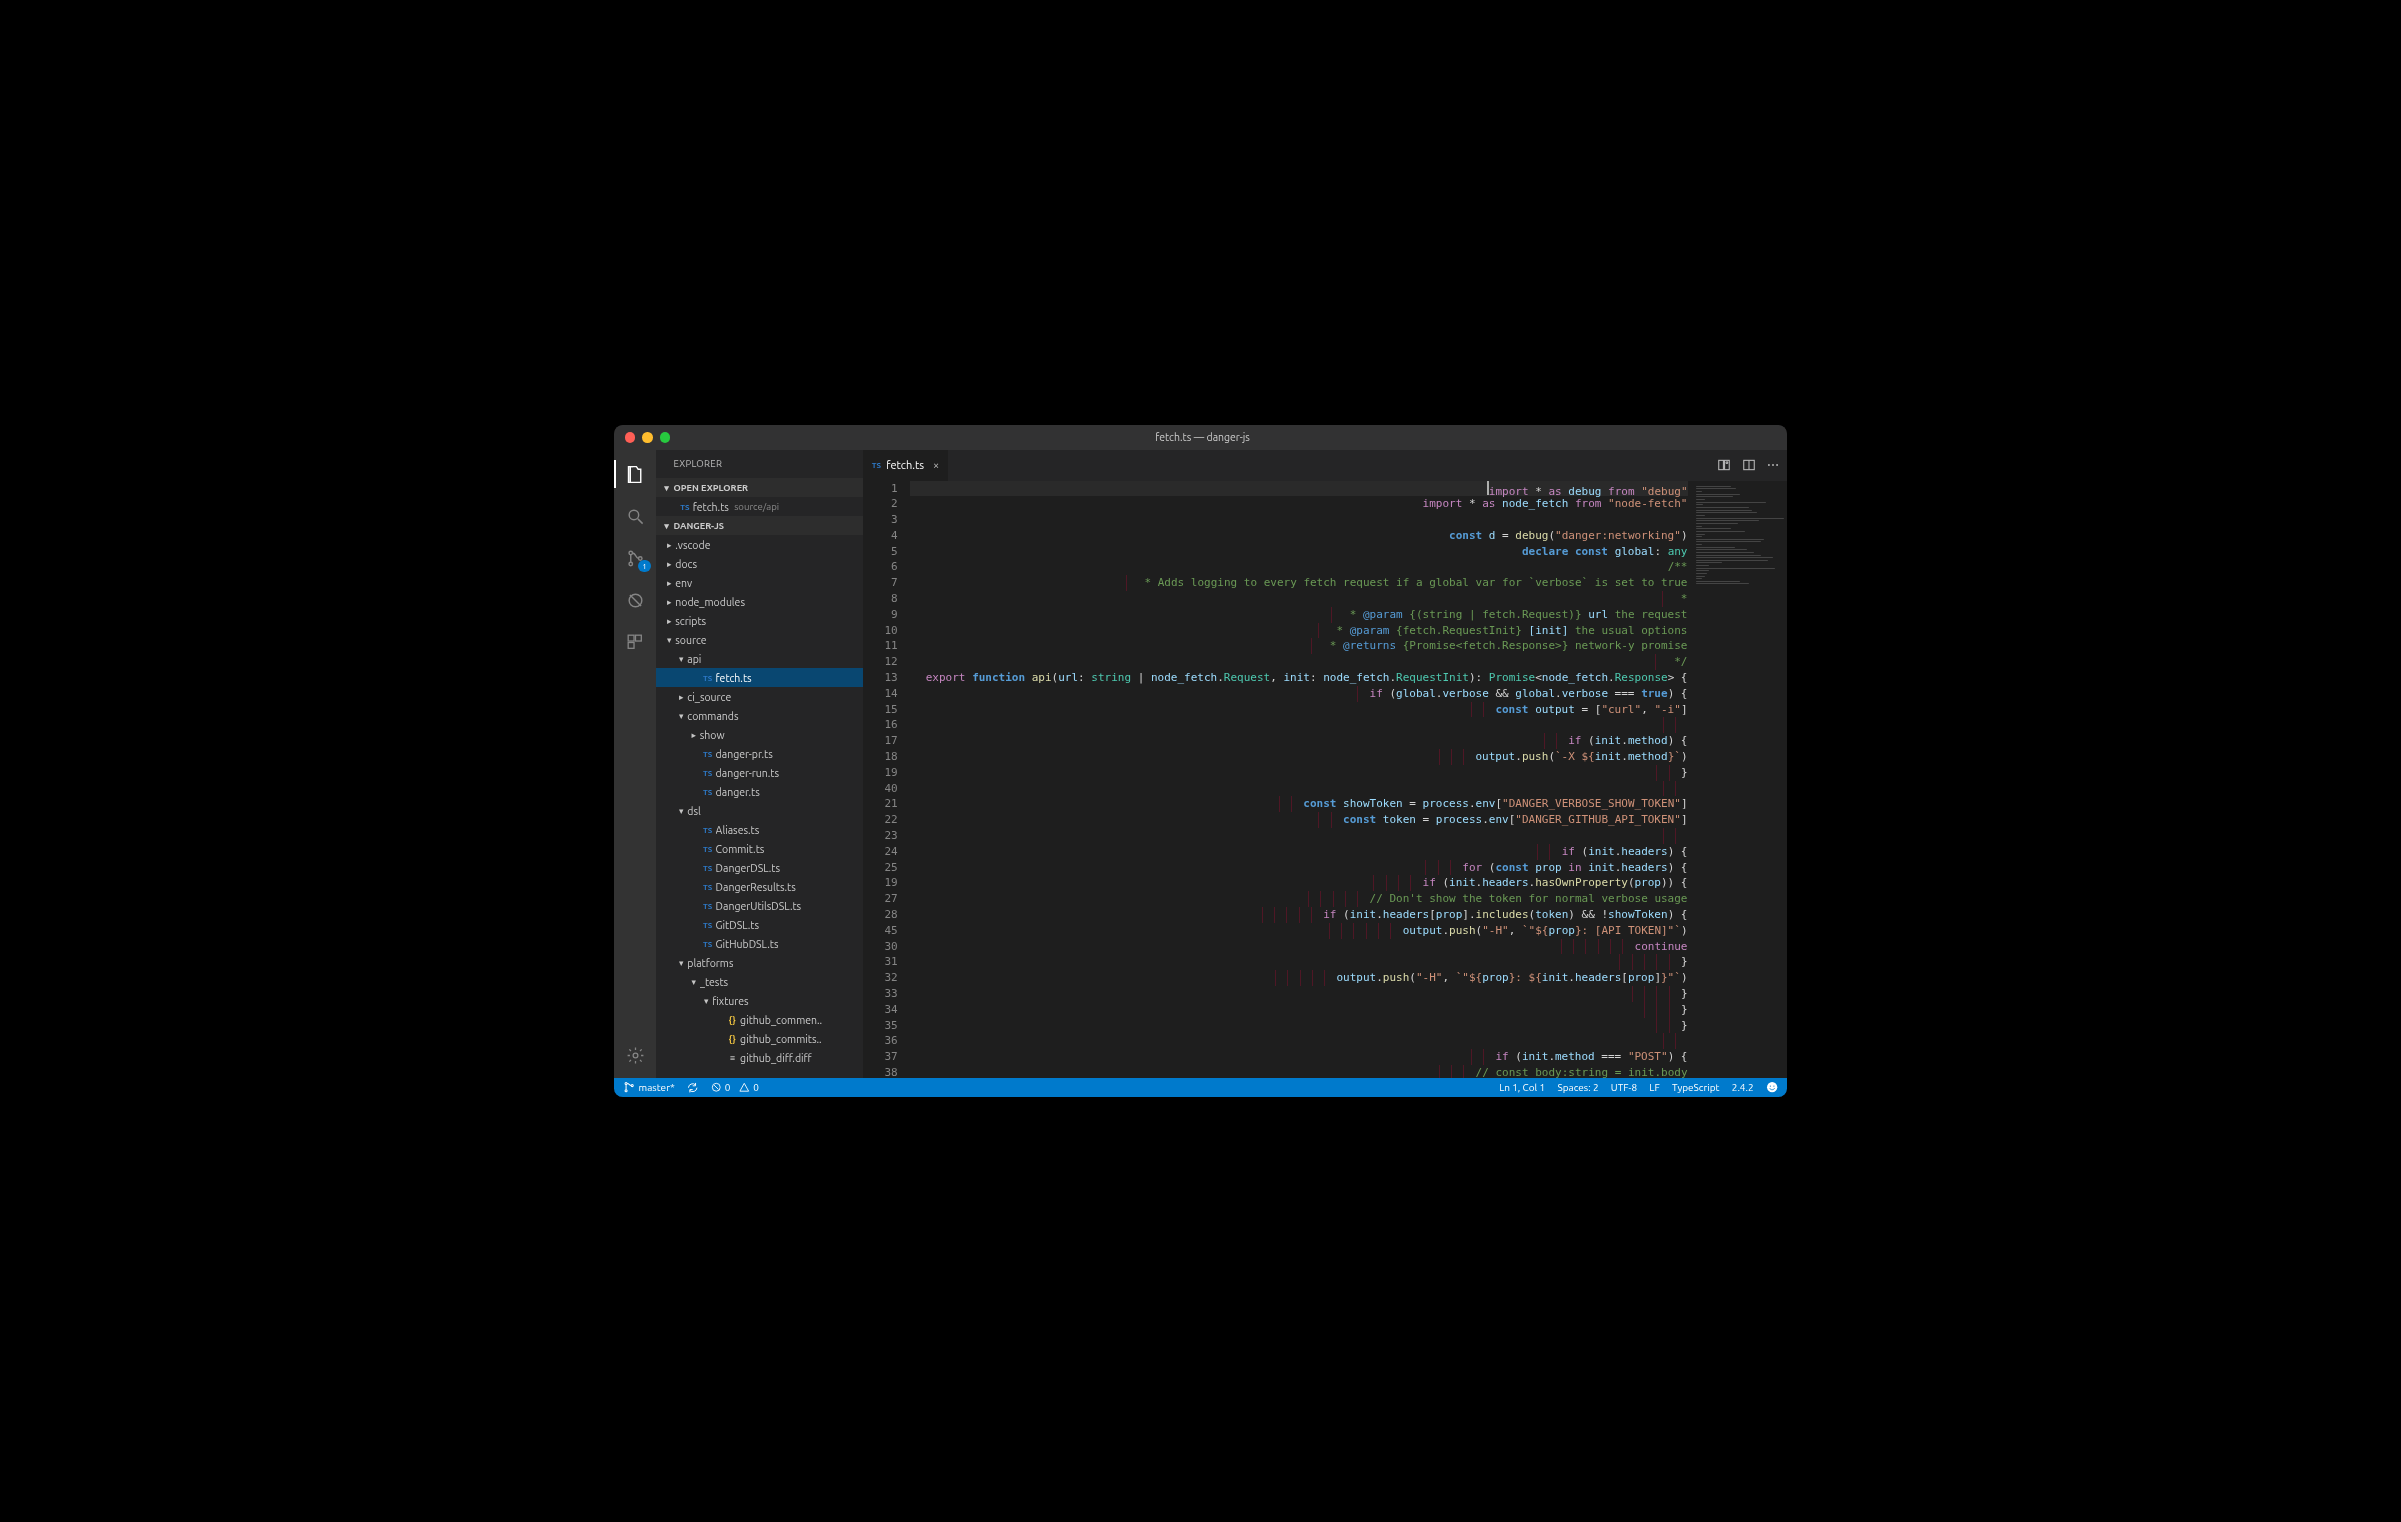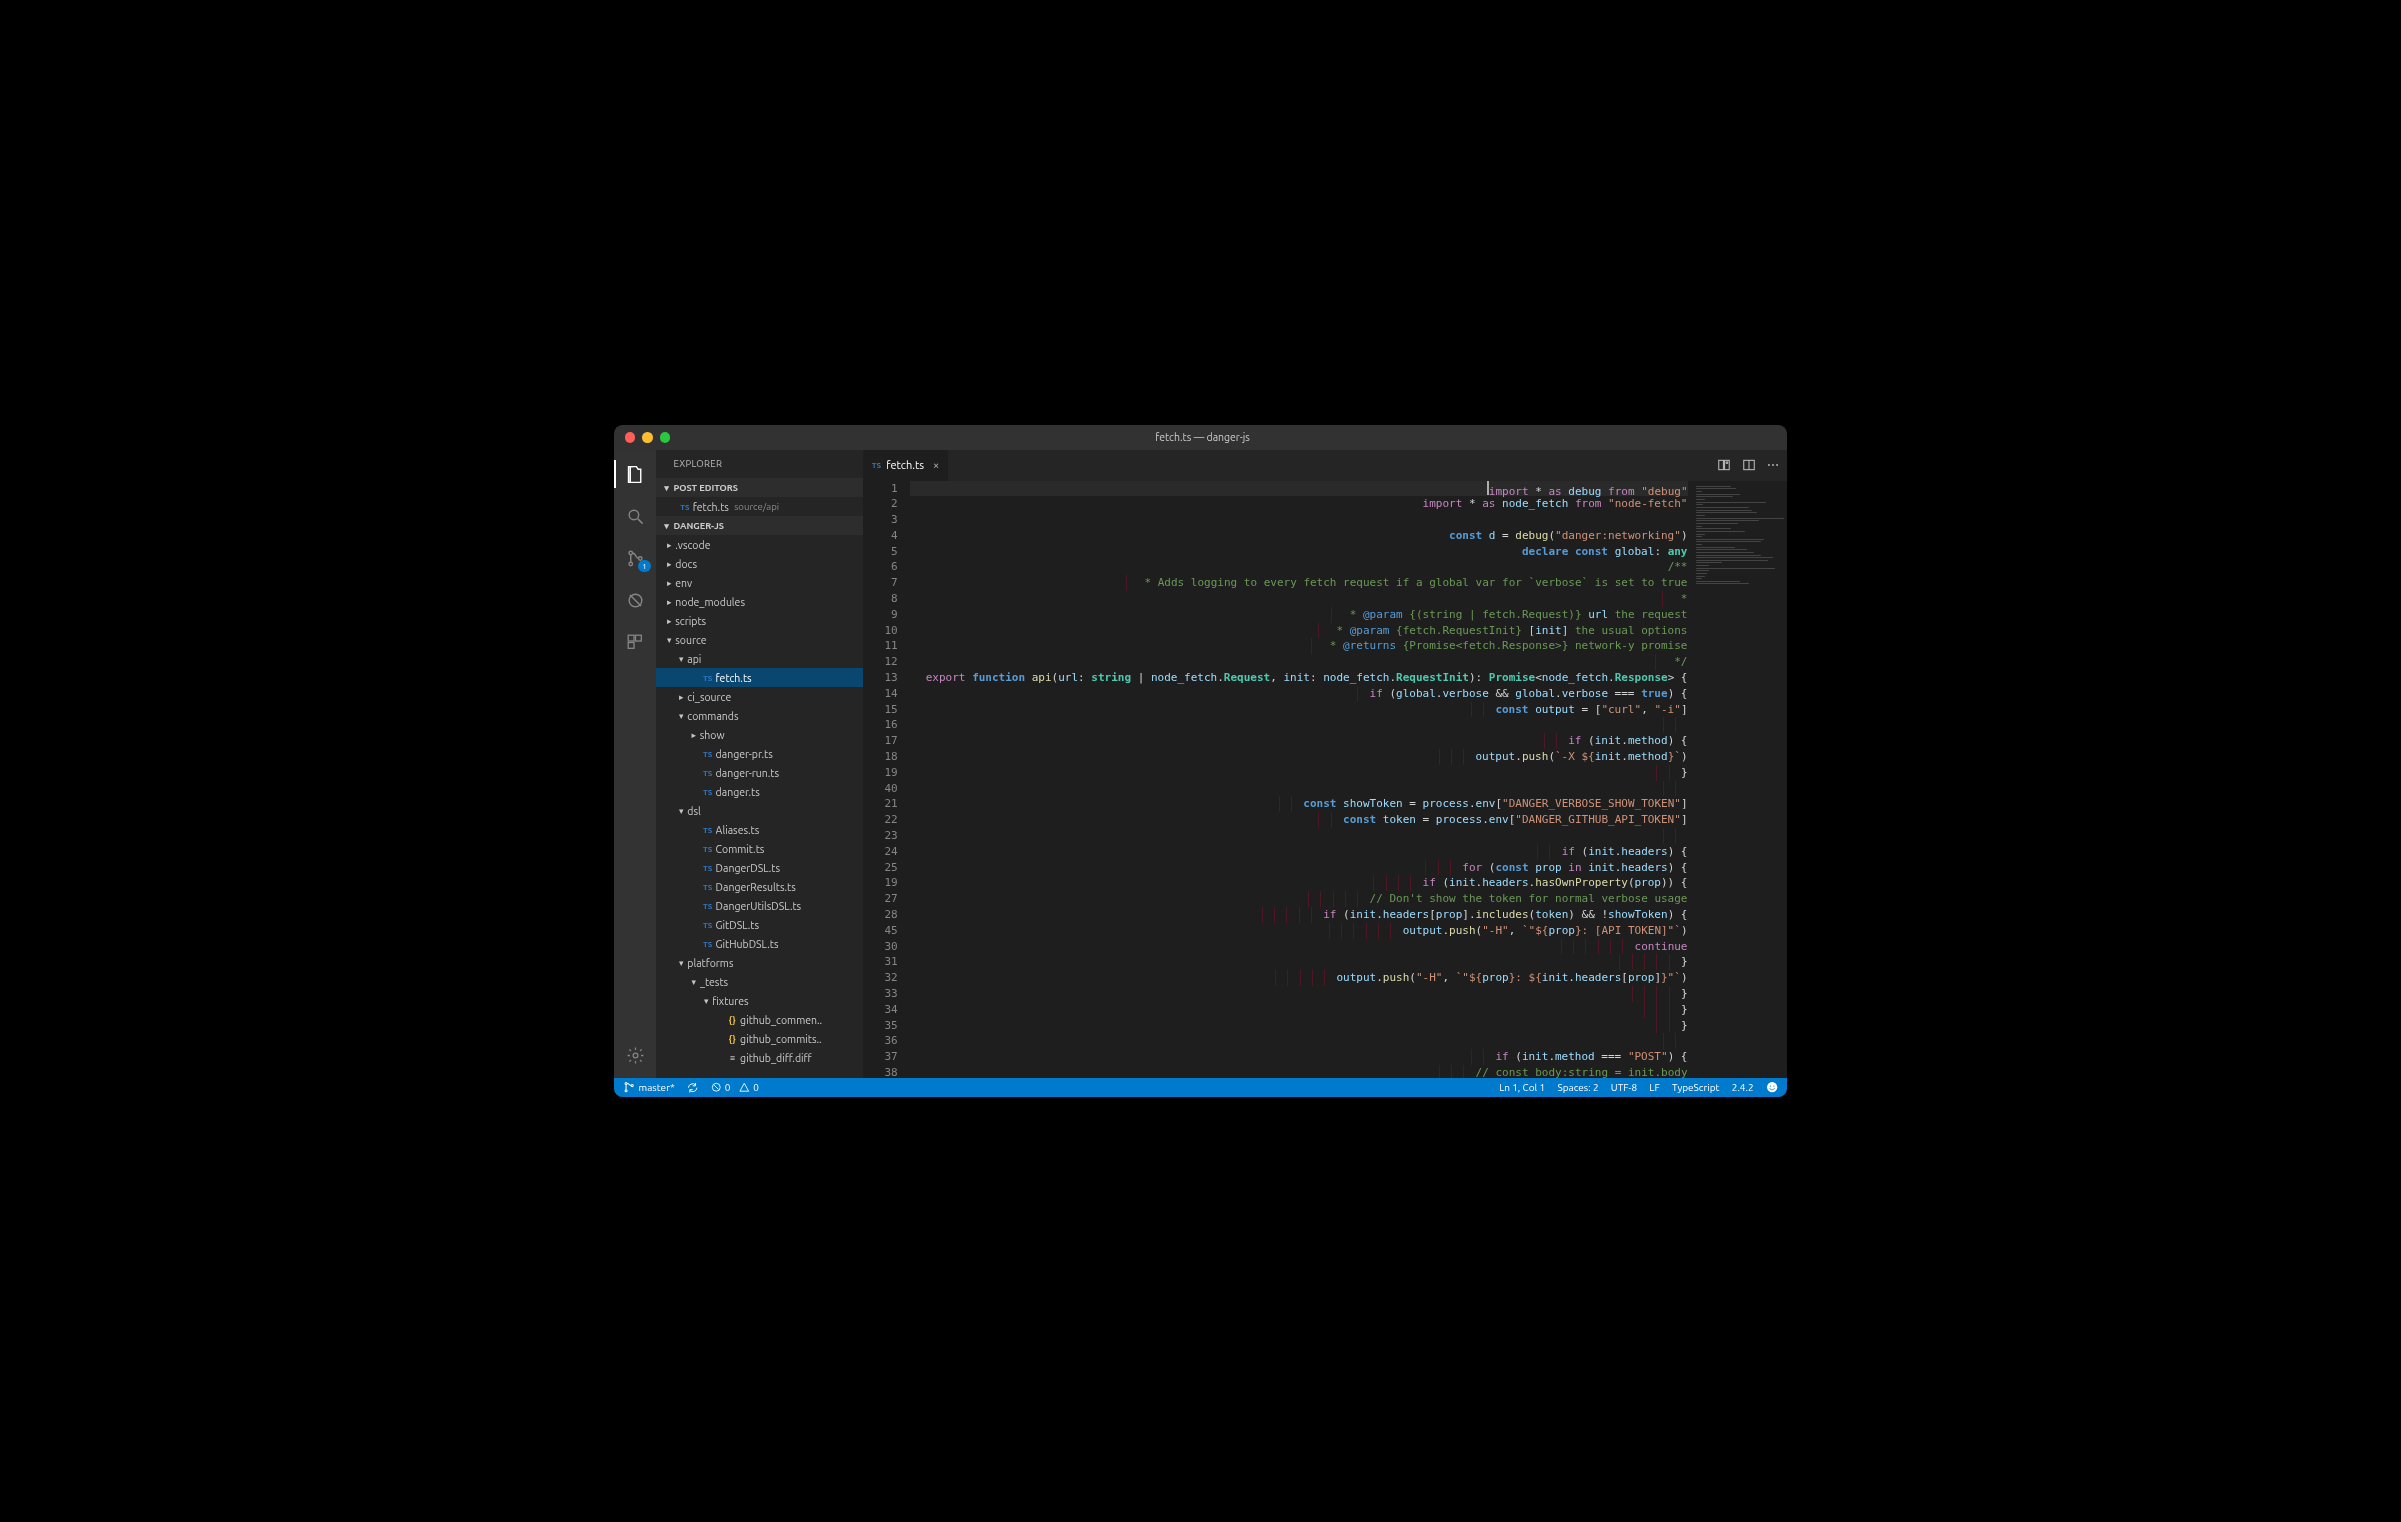--- a/index.html
+++ b/index.html
@@ -115,21 +115,21 @@
   .cursor {
     position: absolute; width: 1.3px; height: 14px; background: #aeafad; top: 0.9px; left: 0;
   }
   
   .ig { border-left: 0.9px solid rgba(255,0,64,0.22); display: inline-block; height: 15.8px; vertical-align: top; }
   
   .kw { color: #c586c0; }
   .kw2 { color: #569cd6; font-weight: bold; }
   .fn { color: #dcdcaa; }
   .str { color: #ce9178; }
-  .type { color: #4ec9b0; font-weight: bold; }
+  .type { color: #4ec9b0; }
   .var { color: #9cdcfe; }
   .cm { color: #6a9955; }
   .doc { color: #6a9955; }
   .doct { color: #569cd6; }
   .op { color: #d4d4d4; }
   
   .minimap {
     width: 96px; background: #1e1e1e; position: relative; overflow: hidden;
   }
   .minimap .mmline {
@@ -204,21 +204,21 @@
             <path d="M12 2v3M12 19v3M4.2 4.2l2.1 2.1M17.7 17.7l2.1 2.1M2 12h3M19 12h3M4.2 19.8l2.1-2.1M17.7 6.3l2.1-2.1"></path>
           </svg>
       </div>
     </div>
 
     <div class="sidebar">
       <div class="sidebar-title">EXPLORER</div>
 
       <div class="section-header">
         <span class="chev">▾</span>
-        <span>POST EDITORS</span>
+        <span>OPEN EXPLORER</span>
       </div>
       <div id="open-editors">
           <div class="tree-item" style="padding-left: 21px;">
             <span class="ficon ts">TS</span>
             <span class="label">fetch.ts</span>
             <span class="hint">source/api</span>
           </div>
         </div>
 
       <div class="section-header">

